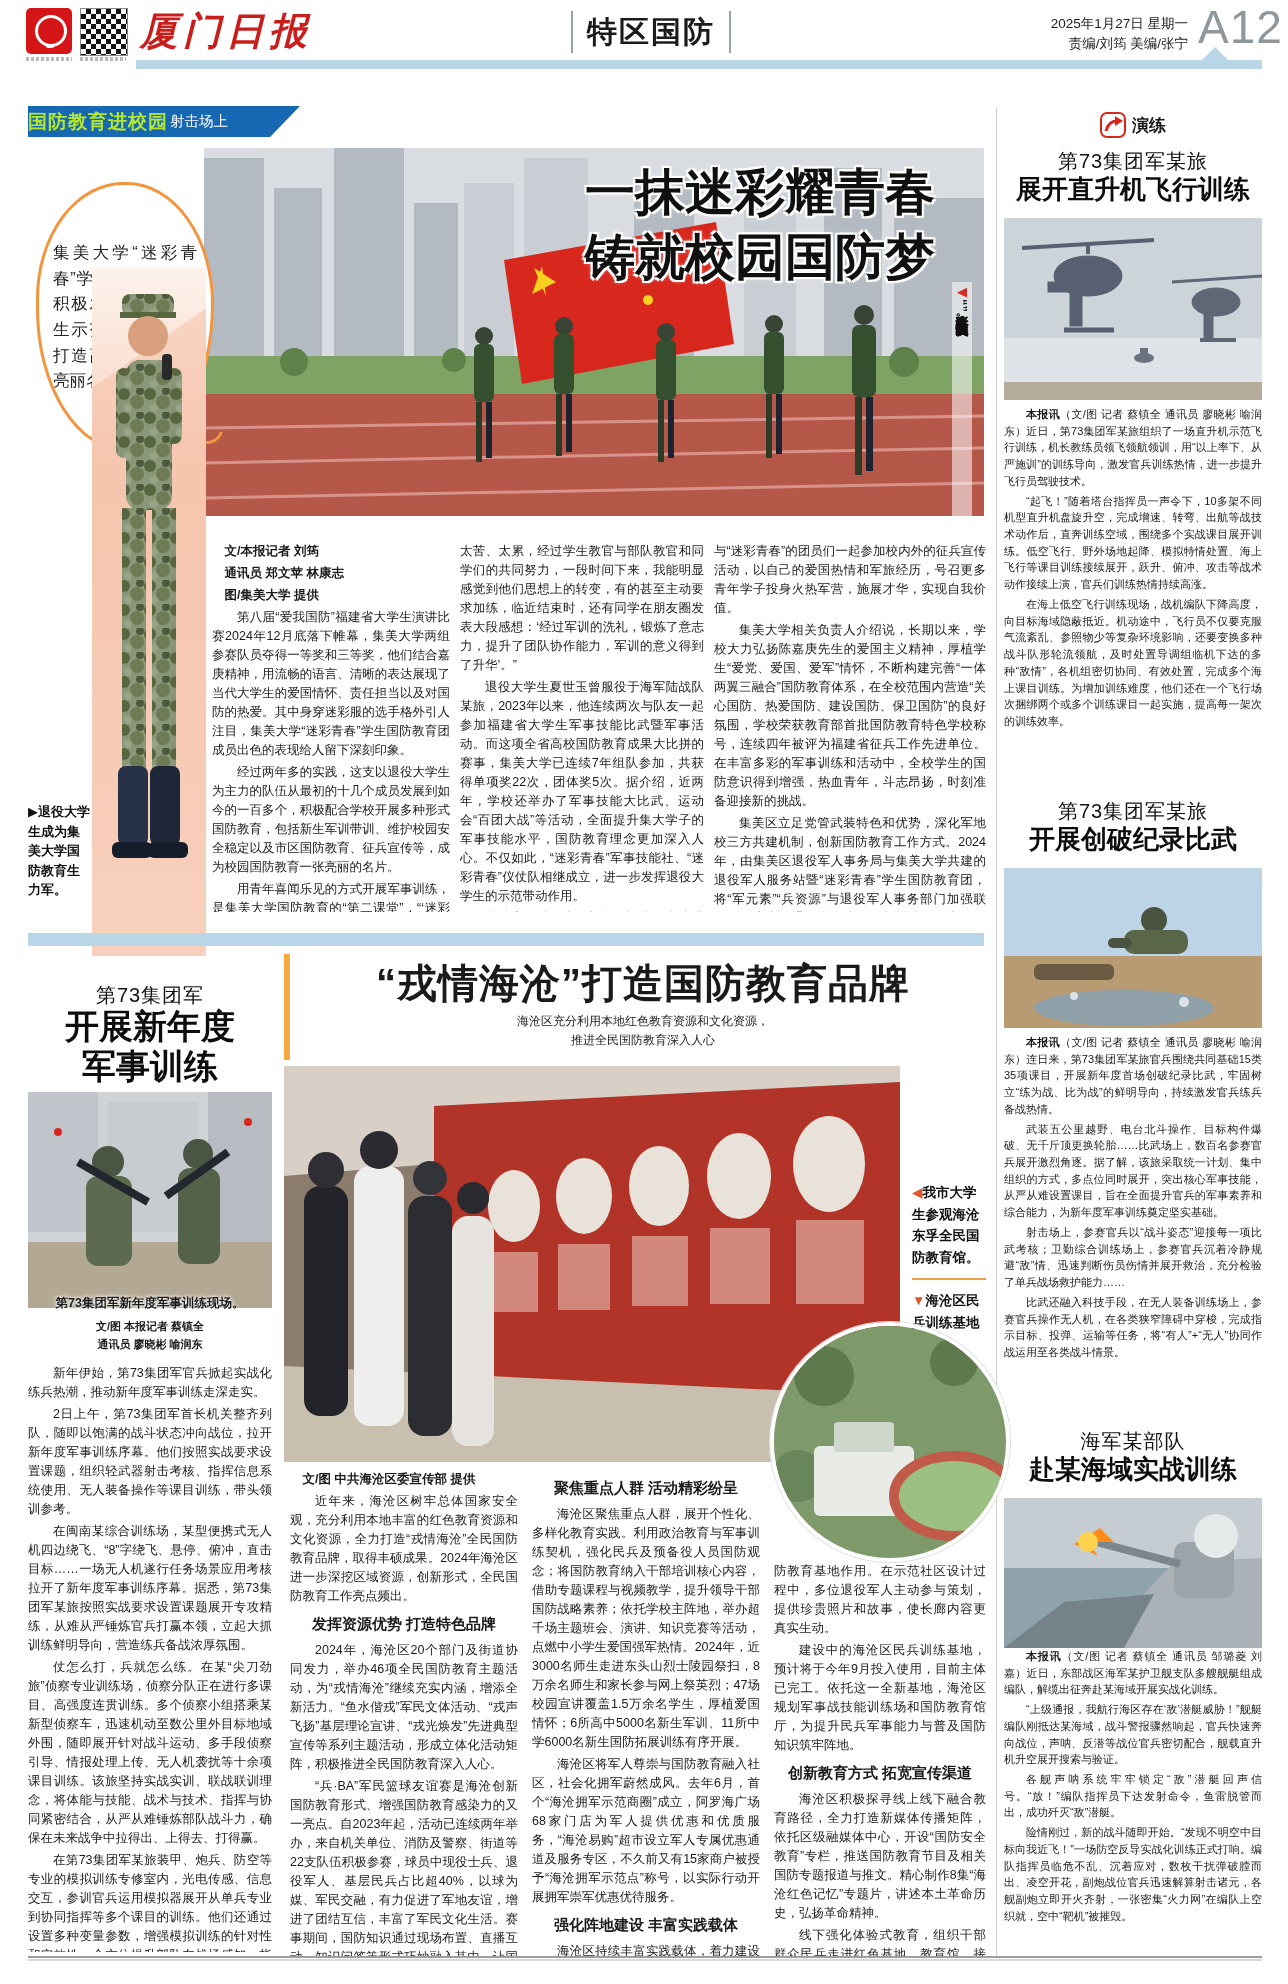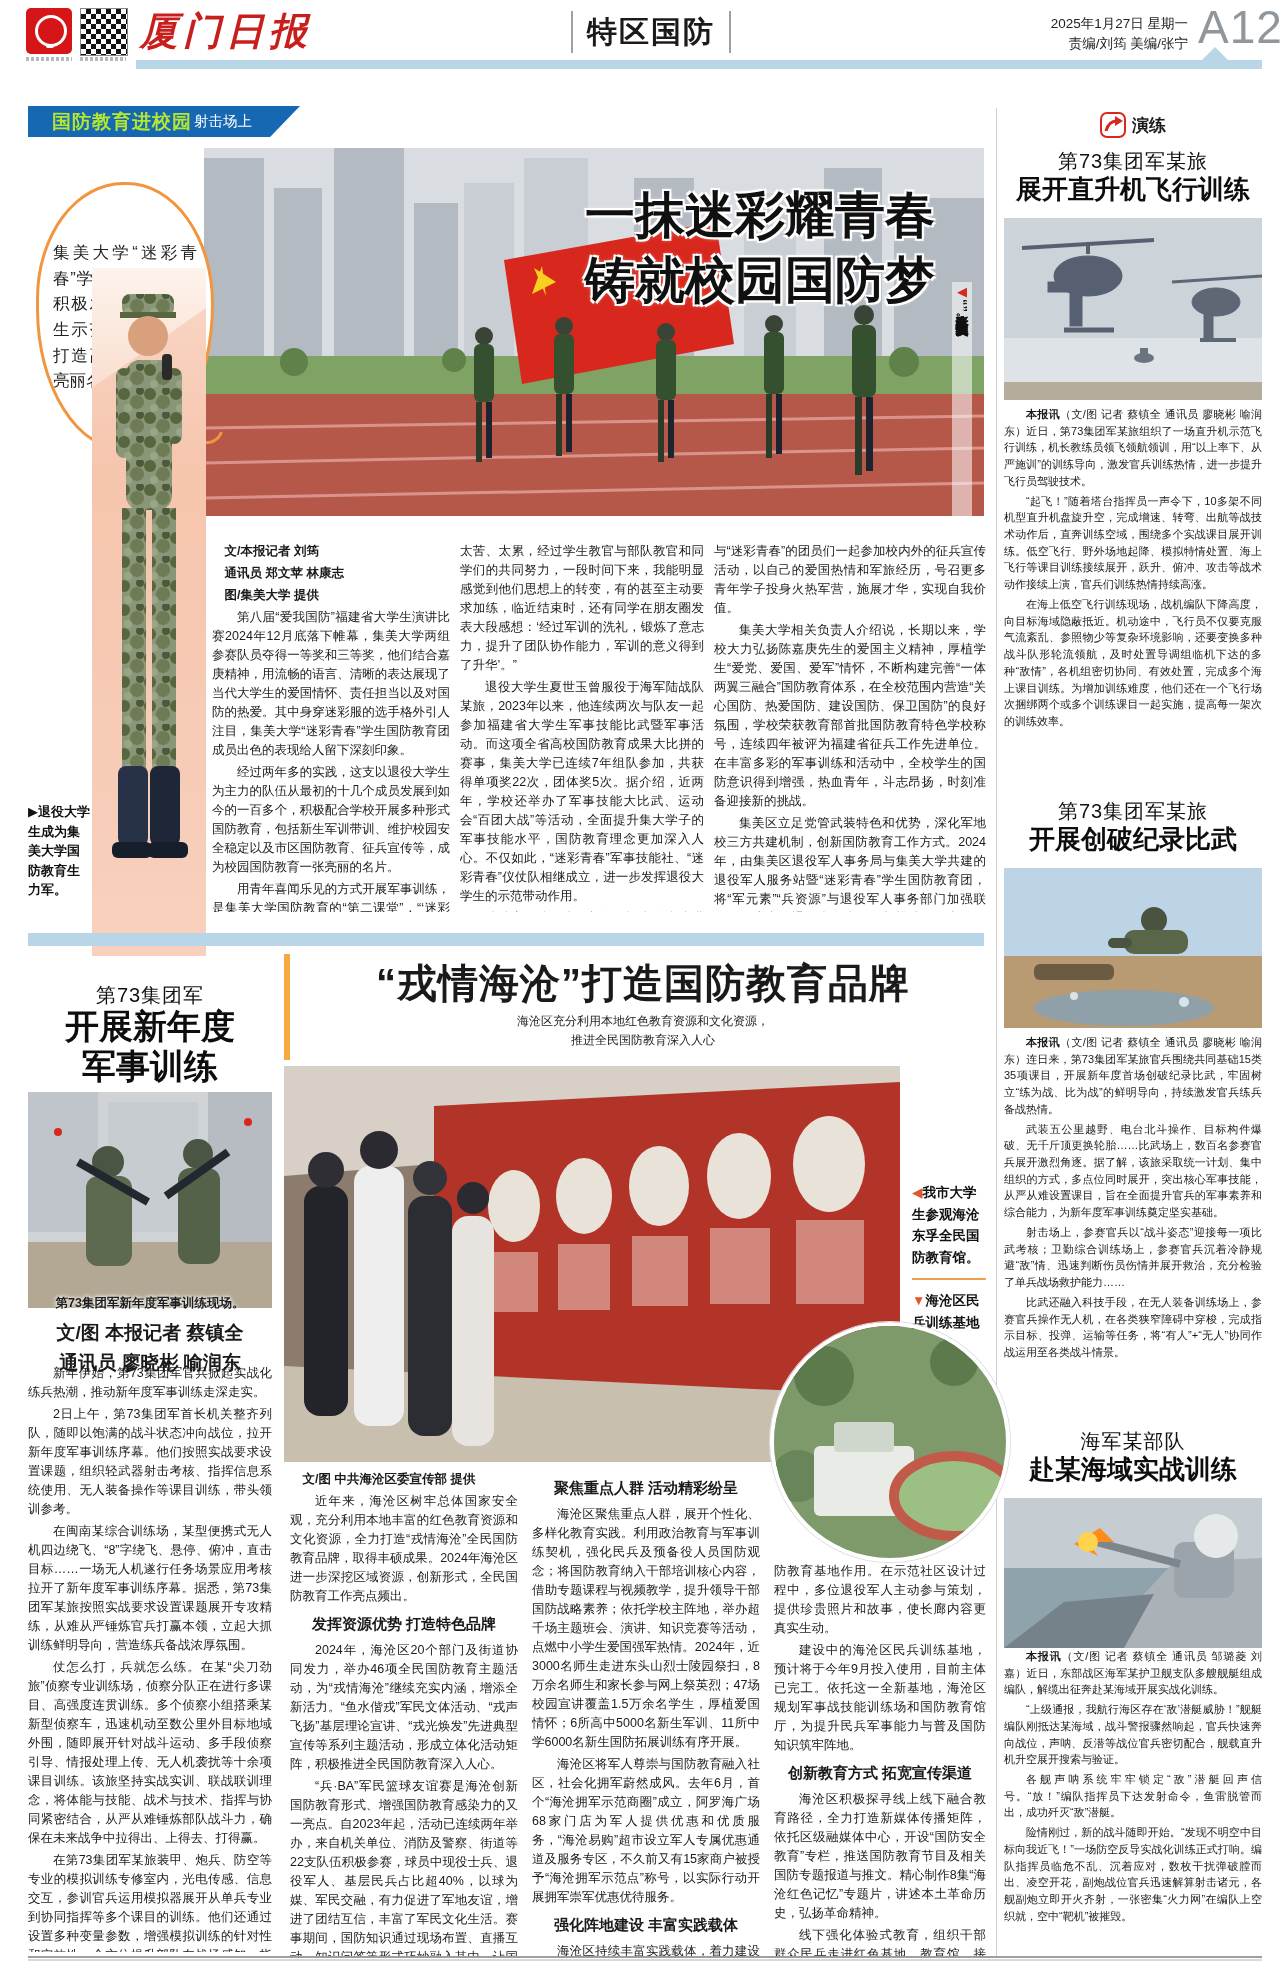--- a/index.html
+++ b/index.html
@@ -17,27 +17,27 @@
             font-size:38px;font-weight:bold;font-style:italic;color:#c81f1d;letter-spacing:5px;white-space:nowrap;}
   .section-wrap{left:556px;top:10px;width:190px;height:44px;display:flex;align-items:center;justify-content:center;gap:14px;}
   .vbar{width:2px;height:42px;background:#9aa2a8;}
   .section-title{font-size:30px;font-weight:900;letter-spacing:2px;white-space:nowrap;}
   .head-right{left:950px;top:14px;width:238px;text-align:right;font-size:13.5px;line-height:1.5;color:#222;}
   .pagenum{left:1198px;top:0px;font-size:46px;color:#8f969c;font-weight:500;letter-spacing:1px;}
   .blue-bar{left:136px;top:60px;width:1126px;height:9px;background:#b9d6e9;}
   .blue-tri{left:1202px;top:47px;width:0;height:0;border-left:13px solid transparent;border-right:13px solid transparent;border-bottom:13px solid #b9d6e9;}
   
   .banner{left:28px;top:106px;width:272px;height:31px;background:#1568b1;
-          clip-path:polygon(0 0,100% 0,89% 100%,0 100%);display:flex;align-items:center;padding-left:24px;box-sizing:border-box;}
+          clip-path:polygon(0 0,100% 0,89% 100%,0 100%);display:flex;align-items:center;padding-left:0;box-sizing:border-box;}
   .banner .hl{color:#b5e730;font-size:19px;font-weight:900;letter-spacing:1px;}
   .banner .rest{color:#fff;font-size:14.5px;margin-left:2px;}
   
   .main-photo{left:204px;top:148px;width:780px;height:368px;overflow:hidden;}
   .headline-ovl{left:540px;top:158px;width:440px;text-align:center;font-size:50px;line-height:1.3;font-weight:900;color:#101010;
-      text-shadow:0 0 5px #fff,2px 2px 0 #fff,-2px -2px 0 #fff,2px -2px 0 #fff,-2px 2px 0 #fff;white-space:nowrap;margin-top:23px;}
+      text-shadow:0 0 5px #fff,2px 2px 0 #fff,-2px -2px 0 #fff,2px -2px 0 #fff,-2px 2px 0 #fff;white-space:nowrap;}
   .vcap{left:952px;top:282px;height:238px;writing-mode:vertical-rl;font-size:13px;font-weight:bold;color:#111;
         background:rgba(255,255,255,.55);padding:2px;line-height:1.2;}
   .vcap .arr{color:#d6281e;}
   .bubble{left:36px;top:182px;width:178px;height:270px;border:3px solid #f2953f;background:#fff;
           border-radius:50% 50% 48% 52%/44% 46% 56% 54%;box-sizing:border-box;
           display:flex;align-items:center;justify-content:center;padding:20px 14px;}
   .bubble-inner{font-size:16.5px;line-height:1.55;text-align:justify;color:#222;}
   .bubble-tail{left:196px;top:428px;width:22px;height:14px;border-bottom:3px solid #f2953f;border-right:3px solid #f2953f;
                border-bottom-right-radius:20px;transform:rotate(18deg);background:transparent;}
   .portrait{left:92px;top:268px;width:114px;height:688px;background:linear-gradient(180deg,#fdf3ec 0%,#f7cfba 30%,#fbe5d8 100%);overflow:hidden;}
@@ -53,21 +53,21 @@
   .divider-blue{left:28px;top:933px;width:956px;height:13px;background:#b9d6e9;}
   .rail-divider{left:996px;top:108px;width:1px;height:1848px;background:#cfcfcf;}
   
   .kicker{text-align:center;font-size:20px;color:#111;letter-spacing:1px;}
   .big-title{text-align:center;font-weight:900;color:#0d0d0d;}
   .army-kicker{left:28px;top:982px;width:244px;}
   .army-title{left:28px;top:1006px;width:244px;font-size:34px;line-height:1.18;}
   .army-photo{left:28px;top:1092px;width:244px;height:224px;overflow:hidden;}
   .photo-cap{position:absolute;left:0;bottom:4px;width:100%;text-align:center;font-size:12.5px;font-weight:bold;color:#1c1c1c;
              text-shadow:0 0 3px #fff,0 0 5px #fff;}
-  .army-byline{left:28px;top:1318px;width:244px;text-align:center;font-size:19px;font-weight:bold;line-height:1.6;}
+  .army-byline{left:28px;top:1318px;width:244px;text-align:center;font-size:11px;font-weight:bold;line-height:1.6;}
   .army-body{left:28px;top:1364px;width:244px;height:588px;}
   
   .hc-bar{left:284px;top:954px;width:6px;height:106px;background:#f5a93f;}
   .hc-title{left:300px;top:956px;width:686px;text-align:center;font-size:40px;font-weight:900;letter-spacing:1px;white-space:nowrap;}
   .hc-sub{left:300px;top:1012px;width:686px;text-align:center;font-size:12px;line-height:1.55;color:#222;}
   .hc-photo{left:284px;top:1066px;width:616px;height:396px;overflow:hidden;}
   .hc-caps{left:912px;top:1182px;width:74px;font-size:13.5px;font-weight:bold;line-height:1.6;color:#111;}
   .hc-caps .arr{color:#e0572a;}
   .hc-cap-div{width:74px;height:2px;background:#f0a04a;margin:10px 0;}
   .hc-circle{left:770px;top:1322px;width:232px;height:232px;border-radius:50%;border:4px solid #fff;overflow:hidden;

